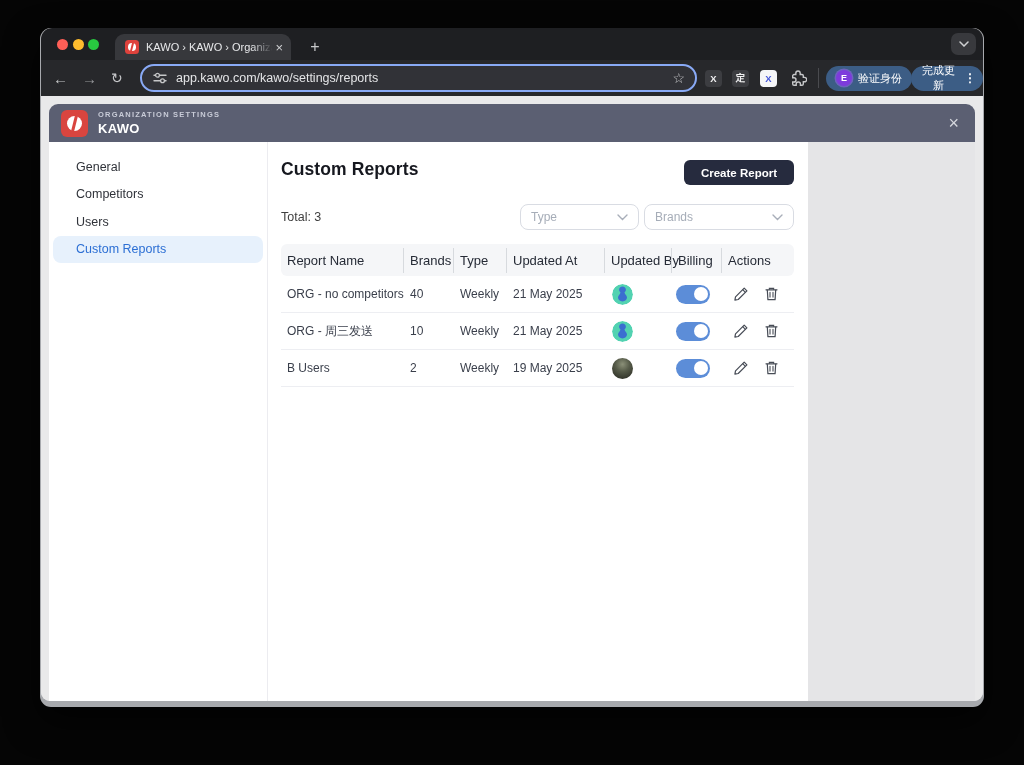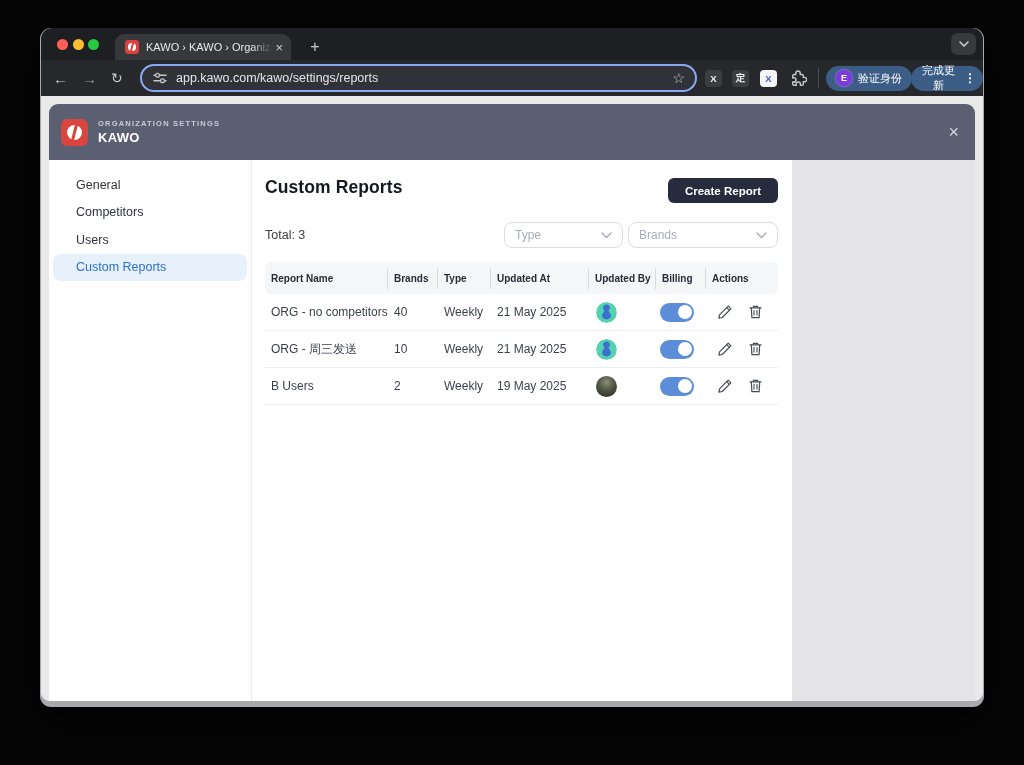--- a/index.html
+++ b/index.html
@@ -50,53 +50,53 @@
   .e-avatar { width:16px; height:16px; border-radius:50%; background:#7d3bdc; color:#fff; font-size:9px;
     font-weight:bold; display:flex; align-items:center; justify-content:center;
     box-shadow:0 0 0 1.5px rgba(150,105,235,.55); }
   .pill-dots { font-size:12px; font-weight:bold; letter-spacing:0; margin-left:2px; }
 
   
   .viewport { position:absolute; left:0; right:0; top:68px; bottom:0; background:#e9e9ea; }
 
   
   .modal { position:absolute; left:8px; right:8px; top:8px; bottom:0; display:flex; flex-direction:column; }
-  .modal-header { height:56px; background:#5b5f72; border-radius:9px 9px 0 0;
+  .modal-header { height:38px; background:#5b5f72; border-radius:9px 9px 0 0;
     display:flex; align-items:center; padding:0 16px 0 12px; flex:0 0 auto; }
   .org-logo { width:27px; height:27px; border-radius:6px; background:#d9453f; position:relative; overflow:hidden; flex:0 0 auto; }
   .org-logo::before { content:""; position:absolute; left:6px; top:6px; width:15px; height:15px; border-radius:50%; background:#fff; }
   .org-logo::after  { content:""; position:absolute; left:12.2px; top:3px; width:3px; height:21px; background:#d9453f; transform:rotate(14deg); }
   .header-titles { margin-left:10px; line-height:1; }
   .eyebrow { font-size:7.5px; font-weight:bold; letter-spacing:1.2px; color:#c9ccd8; margin-bottom:3px; }
   .org-name { font-size:13px; font-weight:bold; color:#fff; letter-spacing:.3px; }
   .modal-close { margin-left:auto; color:#d5d7dd; font-size:18px; line-height:1; font-weight:300; }
 
   .modal-body { flex:1; display:flex; background:#e5e5e7; min-height:0; }
-  .sidebar { width:203px; background:#fff; border-right:1px solid #ececf0; padding-top:11px; flex:0 0 auto; }
+  .sidebar { width:219px; background:#fff; border-right:1px solid #ececf0; padding-top:11px; flex:0 0 auto; }
   .side-item { height:27.5px; display:flex; align-items:center; padding-left:23px;
     font-size:12.5px; color:#30333a; margin:0 4px; border-radius:8px; }
   .side-item.active { background:#e7f1fc; color:#2c6fd4; }
 
   .main { width:540px; background:#fff; padding:17px 14px 0 13px; flex:0 0 auto; }
   .main-top { display:flex; justify-content:space-between; align-items:flex-start; }
   .page-title { font-size:17.5px; font-weight:bold; color:#16181f; letter-spacing:.1px; }
   .create-btn { margin-top:1px; height:25px; background:#262b3e; color:#fff; font-size:11.5px; font-weight:bold;
     border:none; border-radius:6px; padding:0 17px; font-family:inherit; }
   .filter-row { margin-top:19px; display:flex; align-items:center; height:26px; }
   .total-label { font-size:12.5px; color:#404040; }
   .selects { margin-left:auto; display:flex; gap:5px; }
   .select { height:26px; border:1px solid #d9dce3; border-radius:8px; background:#fff;
     display:flex; align-items:center; justify-content:space-between; padding:0 10px; }
   .select-type { width:119px; } .select-brands { width:150px; }
   .select .ph { font-size:12px; color:#a6adb8; }
 
   .table { margin-top:14px; }
   .tr { display:grid; grid-template-columns:122px 50px 53px 98px 67px 50px 1fr; align-items:center; }
   .thead { background:#f5f6f8; border-radius:6px; height:32px; }
-  .th { position:relative; font-size:10px; font-weight:bold; color:#262b36; padding-left:7px; white-space:nowrap; }
+  .th { position:relative; font-size:13px; font-weight:normal; color:#262b36; padding-left:7px; white-space:nowrap; }
   .th.c1 { padding-left:6px; }
   .th:not(.c1)::before { content:""; position:absolute; left:0; top:-5px; bottom:-5px; width:1px; background:#d7dade; }
   .row { height:37px; border-bottom:1px solid #edeef2; }
   .td { font-size:12px; color:#3a3f4b; padding-left:7px; white-space:nowrap; }
   .td.c1 { padding-left:6px; }
   .avatar { width:21px; height:21px; border-radius:50%; margin-left:8px; overflow:hidden; position:relative; }
   .avatar.photo { background:radial-gradient(circle at 50% 30%, #8b9078 0%, #565b49 40%, #23241d 100%); }
   .toggle { width:34px; height:19px; border-radius:10px; background:#5c8dd8; position:relative; margin-left:5px; }
   .toggle::after { content:""; position:absolute; right:2.5px; top:2.5px; width:14px; height:14px; border-radius:50%; background:#fff; }
   .actions { display:flex; align-items:center; gap:15px; padding-left:12px; }

